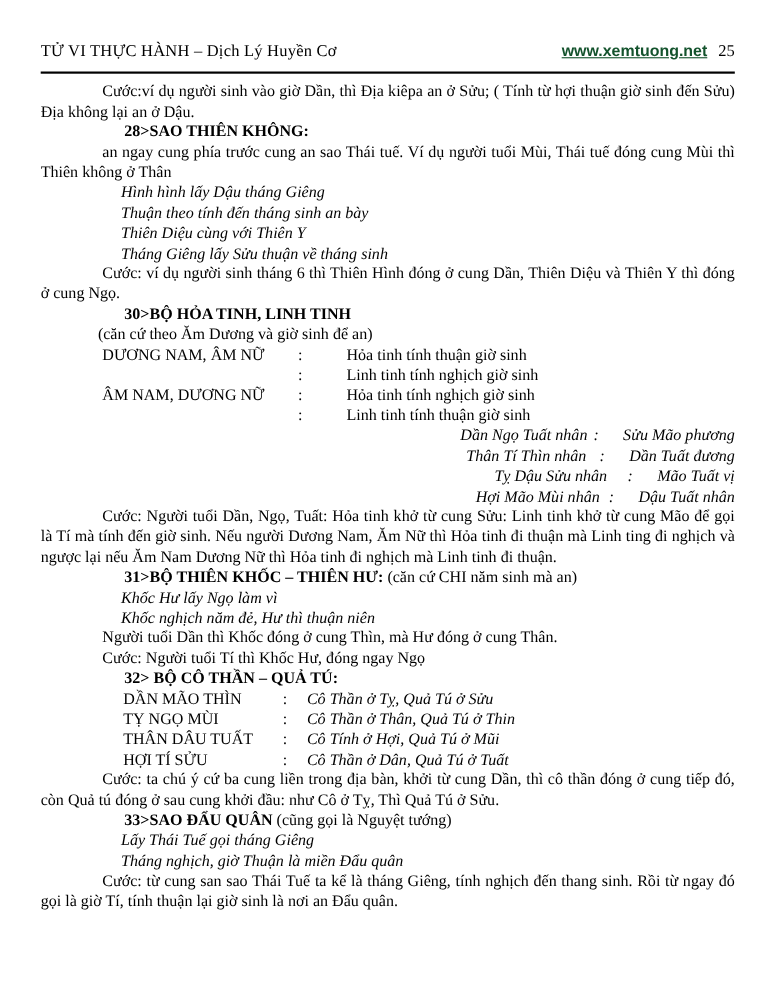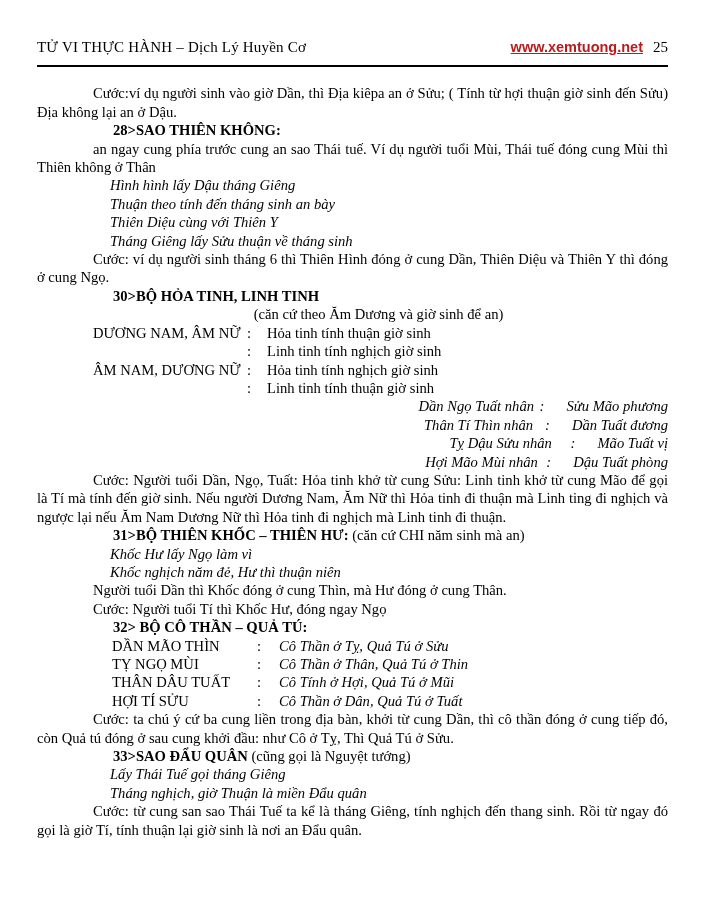--- a/index.html
+++ b/index.html
@@ -6,39 +6,39 @@
   body{
     width:705px;height:913px;background:#ffffff;color:#000;
     font-family:"Liberation Serif","DejaVu Serif",serif;
     font-size:14.6px;line-height:18.4px;
     -webkit-font-smoothing:antialiased;
   }
   .page{box-sizing:border-box;width:705px;height:913px;padding:38px 37px 0 37px;overflow:hidden;}
 
   
   .hdr{display:flex;justify-content:space-between;align-items:baseline;
-       border-bottom:2px solid #000;padding-bottom:9px;margin-bottom:17px;}
+       border-bottom:2px solid #000;padding-bottom:9px;margin-bottom:7px;}
   .hdr-title{font-size:15px;letter-spacing:.2px;}
   .hdr-right{white-space:nowrap;}
   .hdr-link{font-family:"Liberation Sans","DejaVu Sans",sans-serif;
-            font-weight:bold;color:#b91c1c;text-decoration:underline;font-size:14.5px;}
+            font-weight:bold;color:#14532d;text-decoration:underline;font-size:14.5px;}
   .hdr-page{font-size:15px;margin-left:10px;}
 
   
   .para{margin:0;text-indent:56px;text-align:justify;}
   .para-nojust{margin:0;text-indent:56px;}
   .heading{padding-left:52px;}
   .h-num{font-weight:bold;margin-left:24px;}
   .h-title{font-weight:bold;}
   .h-note{font-weight:normal;}
-  .subnote{padding-left:52px;text-align:center;}
+  .subnote{padding-left:52px;}
   .verse{padding-left:73px;font-style:italic;}
 
   .row{display:flex;}
-  .rows-a .row{padding-left:56px;}
+  .rows-a .row{padding-left:56px;gap:24px;}
   .rows-a .lbl{width:154px;flex:none;}
   .rows-a .col{width:20px;flex:none;}
   .rows-b .row{padding-left:90px;font-style:italic;justify-content:flex-end;}
   .rows-b .lbl{width:121px;flex:none;}
   .rows-b .col{width:27px;flex:none;}
   .rows-c .row{padding-left:75px;align-items:flex-end;}
   .rows-c .lbl{width:145px;flex:none;}
   .rows-c .col{width:22px;flex:none;}
   .rows-c .val{font-style:italic;}
 </style>
@@ -101,21 +101,21 @@
         <span class="val">Dần Tuất đương</span>
       </div>
     <div class="row">
         <span class="lbl">Tỵ Dậu Sửu nhân</span>
         <span class="col">:</span>
         <span class="val">Mão Tuất vị</span>
       </div>
     <div class="row">
         <span class="lbl">Hợi Mão Mùi nhân</span>
         <span class="col">:</span>
-        <span class="val">Dậu Tuất phòng</span>
+        <span class="val">Dậu Tuất nhân</span>
       </div>
   </div>
 
   <p class="para">Cước: Người tuổi Dần, Ngọ, Tuất: Hỏa tinh khở từ cung Sửu: Linh tinh khở từ cung Mão để gọi là Tí mà tính đến giờ sinh. Nếu người Dương Nam, Ăm Nữ thì Hỏa tinh đi thuận mà Linh ting đi nghịch và ngược lại nếu Ăm Nam Dương Nữ thì Hỏa tinh đi nghịch mà Linh tinh đi thuận.</p>
 
   <div class="heading"><span class="h-num">31&gt;</span><span class="h-title">BỘ THIÊN KHỐC – THIÊN HƯ:</span> <span class="h-note">(căn cứ CHI năm sinh mà an)</span></div>
   <div class="verse">Khốc Hư lấy Ngọ làm vì</div>
   <div class="verse">Khốc nghịch năm đẻ, Hư thì thuận niên</div>
   <p class="para-nojust">Người tuổi Dần thì Khốc đóng ở cung Thìn, mà Hư đóng ở cung Thân.</p>
   <p class="para-nojust">Cước: Người tuổi Tí thì Khốc Hư, đóng ngay Ngọ</p>

